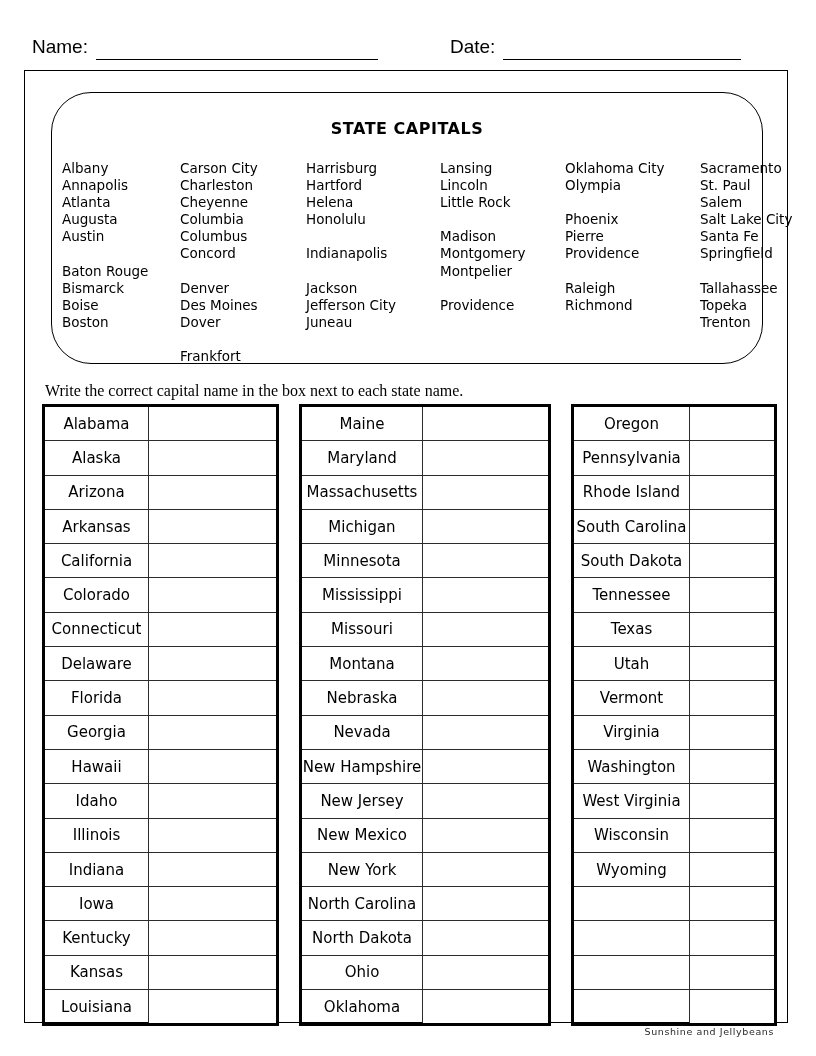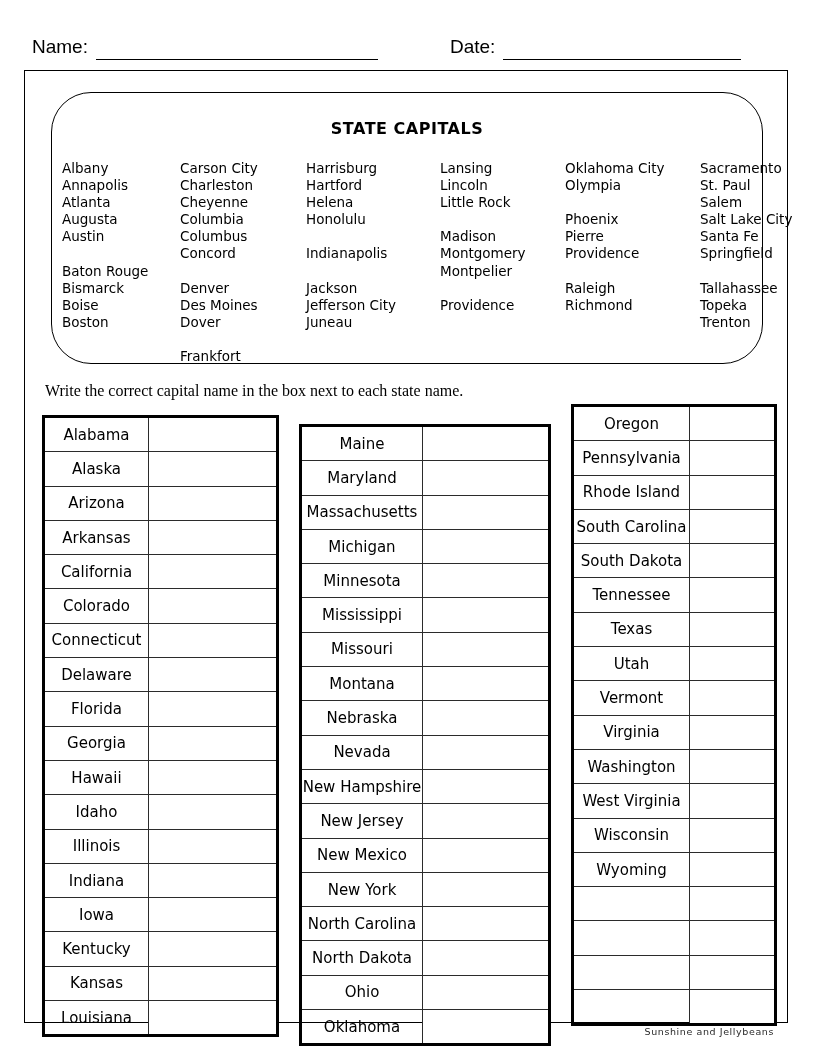--- a/index.html
+++ b/index.html
@@ -86,22 +86,22 @@
   table.wk td {
     border: 1px solid #2b2b2b;
     height: 33.3px;
     padding: 0;
     text-align: center;
     vertical-align: middle;
     font-size: 15px;
     white-space: nowrap;
     overflow: hidden;
   }
-  .g1 { width: 237px; margin-top: 11px; } .g1 .state { width: 103px; }
-  .g2 { width: 252px; margin-top: 20px; } .g2 .state { width: 120px; }
+  .g1 { width: 237px; } .g1 .state { width: 103px; }
+  .g2 { width: 252px; } .g2 .state { width: 120px; }
   .g3 { width: 206px; } .g3 .state { width: 115px; }
   td.answer { background: #fff; }
 
   
   .footer-credit {
     position: absolute; top: 1026px; right: 42px;
     font-size: 9.5px;
     letter-spacing: 0.6px;
     color: #2a2a2a;
     font-family: "DejaVu Sans", sans-serif;

